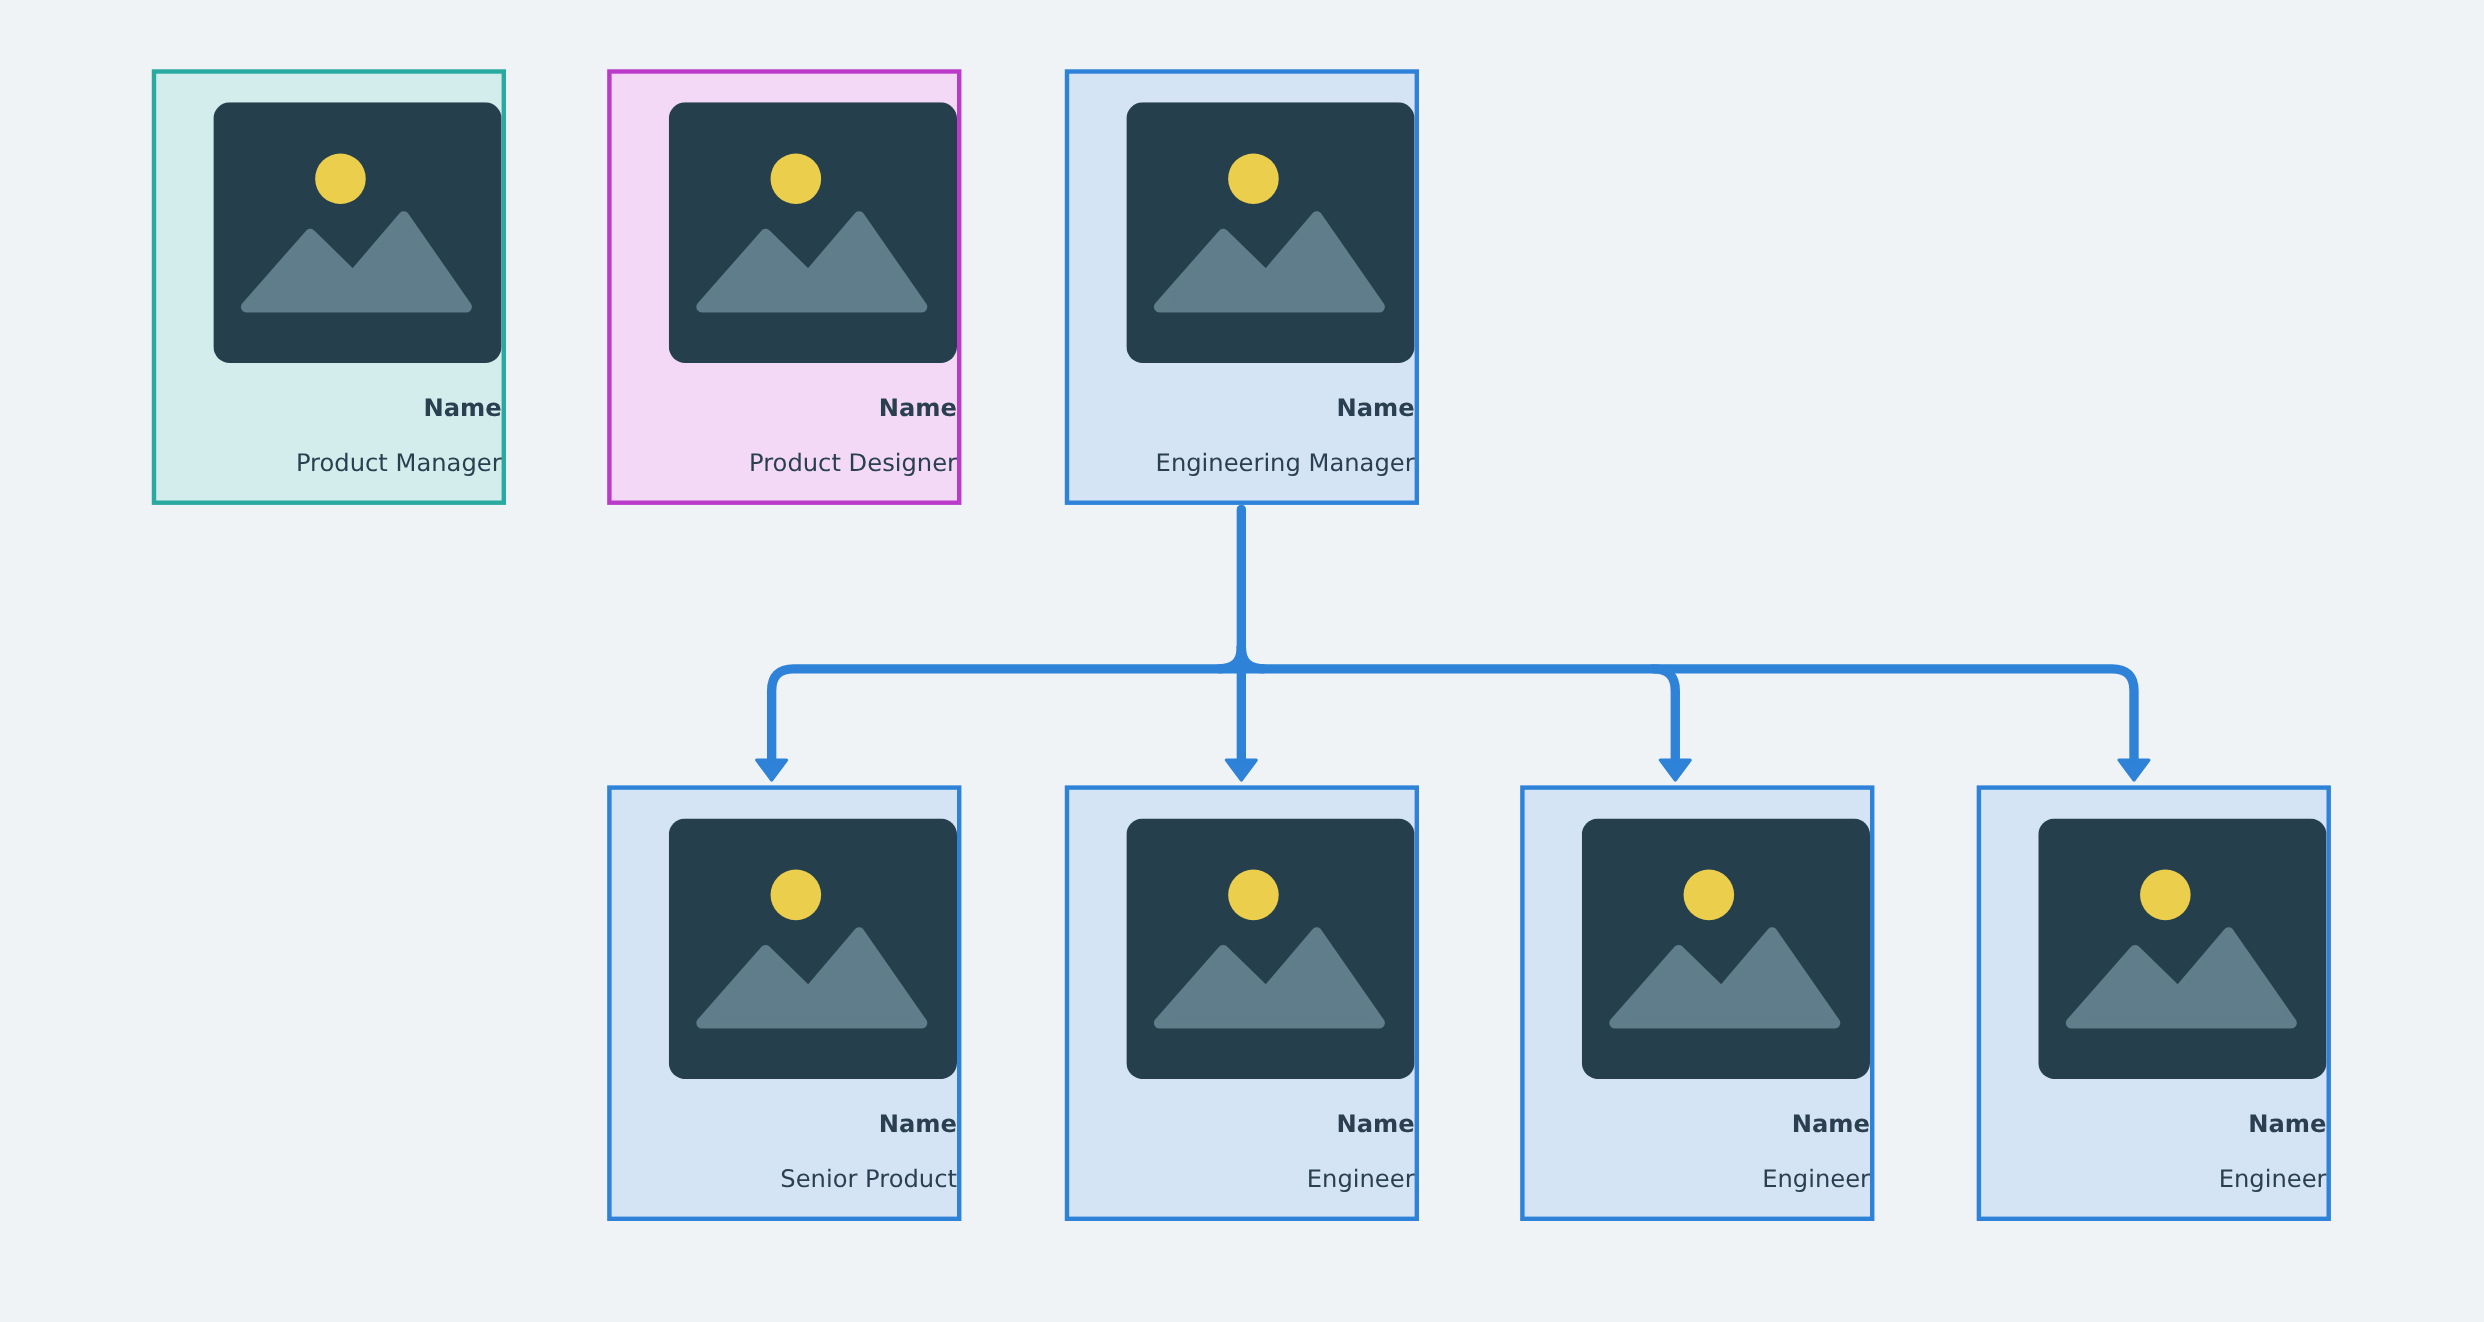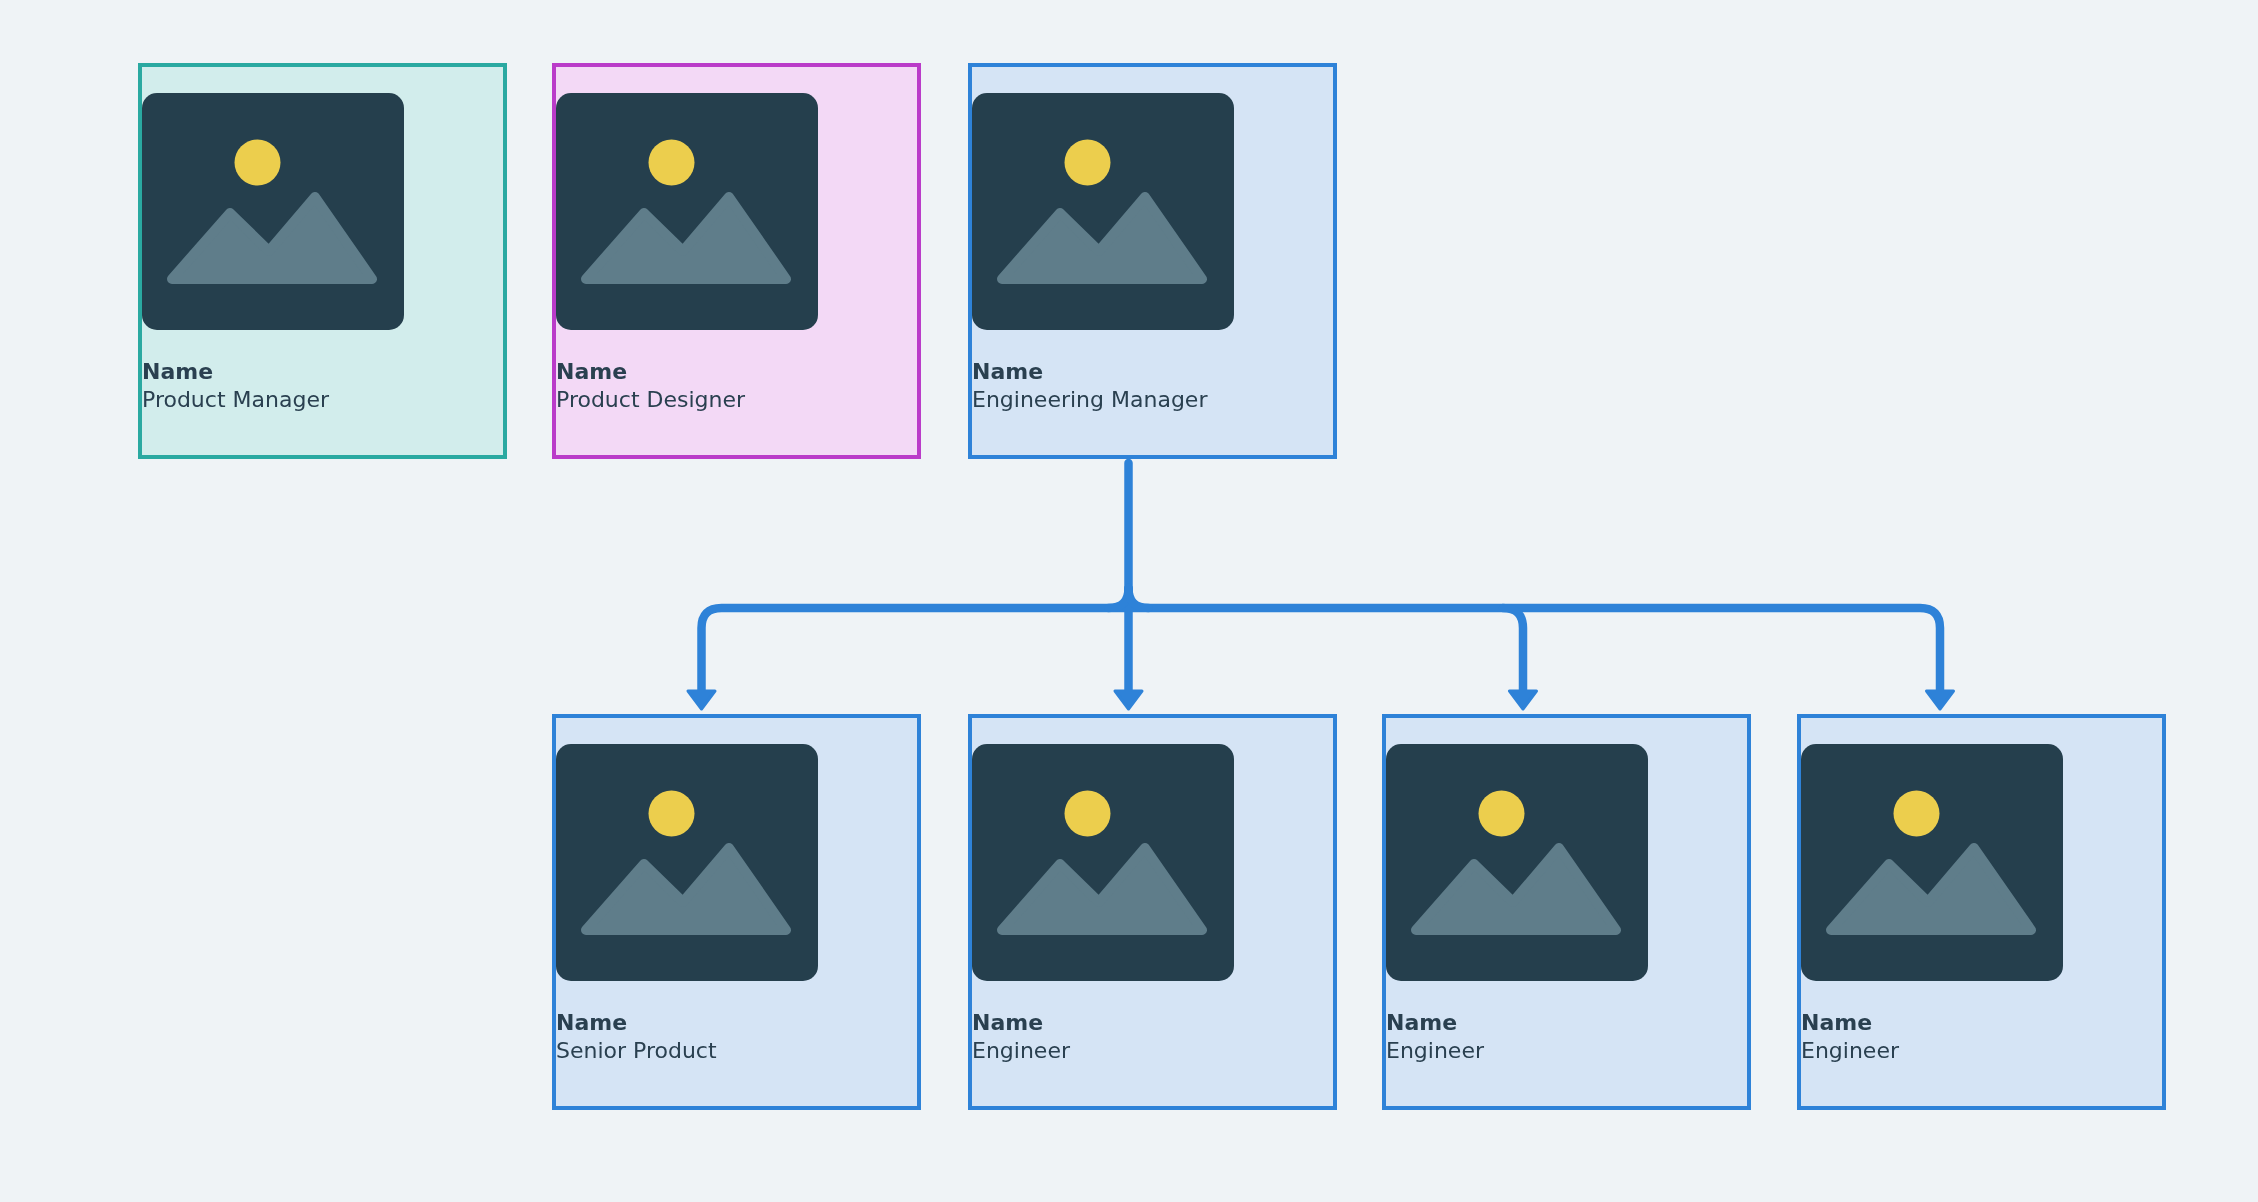--- a/index.html
+++ b/index.html
@@ -4,38 +4,38 @@
 <style>
   * { margin:0; padding:0; box-sizing:border-box; }
   html,body { width:2258px; height:1202px; overflow:hidden; }
   body { font-family:"DejaVu Sans","Liberation Sans",sans-serif; background:var(--canvas-bg,#EFF3F6); }
   .canvas { position:relative; width:2258px; height:1202px; }
   .connectors { position:absolute; left:0; top:0; width:2258px; height:1202px; pointer-events:none; }
   .connectors path { pointer-events:visibleStroke; }
   .connector-line { fill:none; stroke:var(--connector,#2E82D8); stroke-width:8.5; stroke-linecap:round; }
   .connector-head { fill:var(--connector,#2E82D8); stroke:var(--connector,#2E82D8); stroke-width:3; stroke-linejoin:round; }
   .card {
-    position:absolute; width:369px; height:396px;
-    border:4px solid; display:flex; flex-direction:column; align-items:flex-start;
+    position:absolute; width:322px; height:396px;
+    border:4px solid; display:flex; flex-direction:column; align-items:flex-end;
   }
   .pos-a { left:138px; top:63px; }
   .pos-b { left:552px; top:63px; }
   .pos-c { left:968px; top:63px; }
   .pos-d { left:552px; top:714px; }
   .pos-e { left:968px; top:714px; }
   .pos-f { left:1382px; top:714px; }
   .pos-g { left:1797px; top:714px; }
   .photo { width:262px; height:237px; margin-top:26px; display:block; }
   .photo-rect { fill:var(--photo-bg,#253F4D); }
   .photo-sun { fill:var(--photo-sun,#ECCE4D); }
   .photo-mountains { fill:var(--photo-mountains,#5F7D8A); stroke:var(--photo-mountains,#5F7D8A);
                      stroke-width:10; stroke-linejoin:round; }
   .name { margin-top:29px; font-size:22px; font-weight:700; line-height:26px;
           color:var(--text,#2A4050); text-align:center; }
-  .role { margin-top:2px; font-size:22px; font-weight:400; line-height:26px;
+  .role { margin-top:24px; font-size:22px; font-weight:400; line-height:26px;
           color:var(--text,#2A4050); text-align:center; }
 </style>
 </head>
 <body style="background: rgb(239, 243, 246);">
 
 <div class="canvas">
 
   <svg class="connectors" width="2258" height="1202" viewBox="0 0 2258 1202">
     <g>
       <path class="connector-line" d="M1128.5,463 V694"></path>

